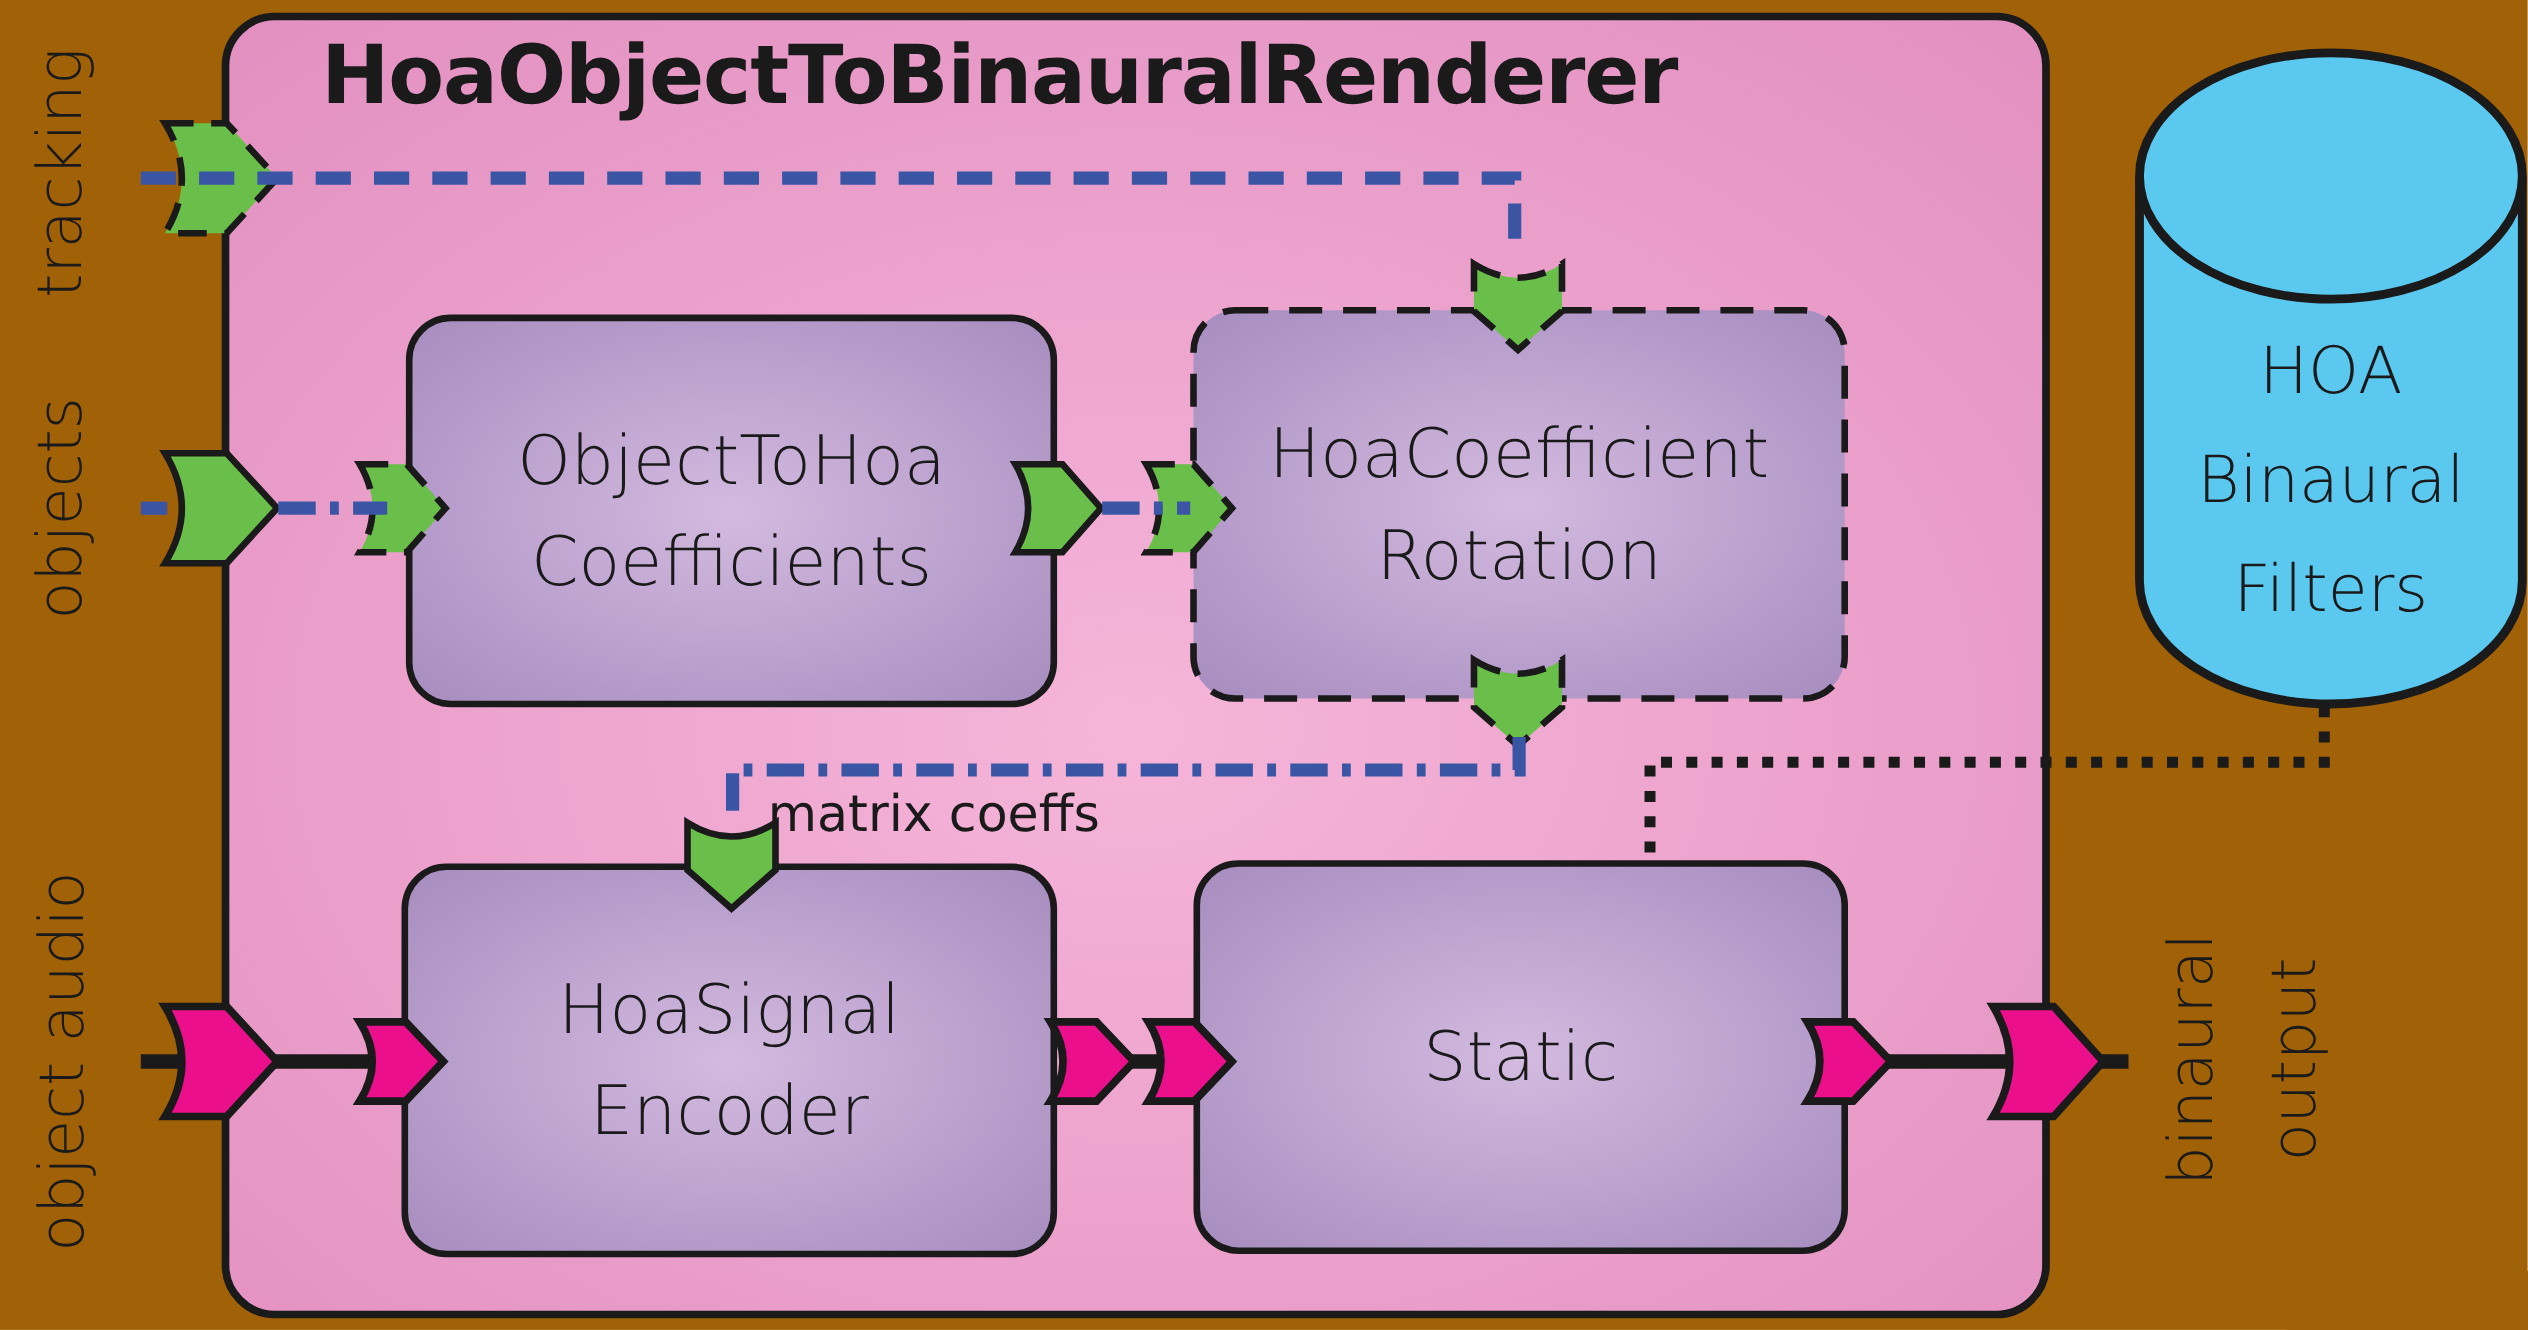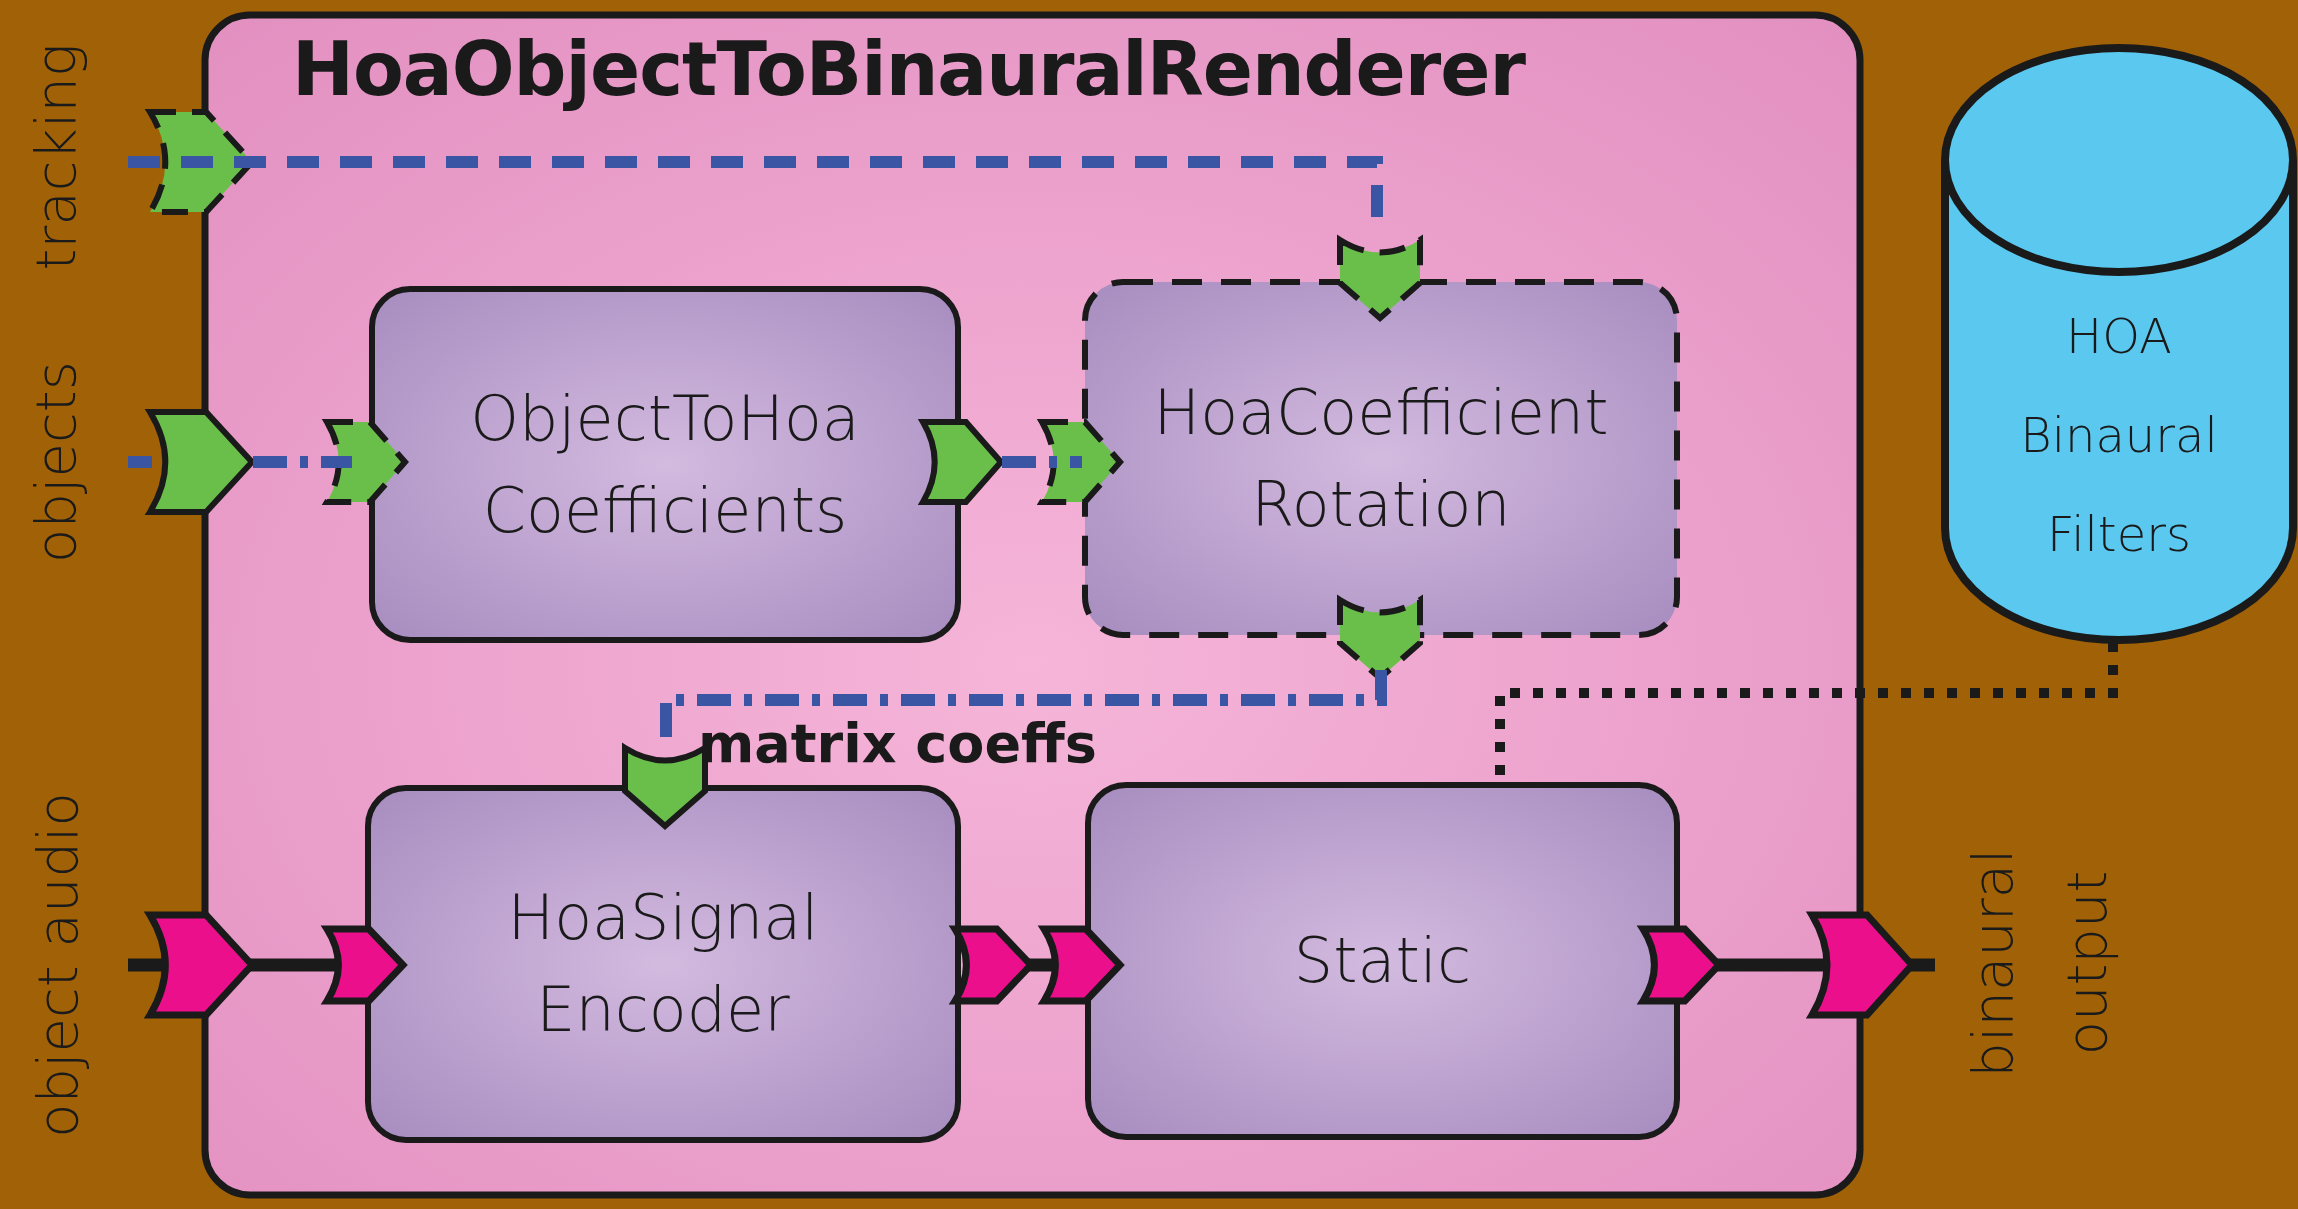--- a/index.html
+++ b/index.html
@@ -21,29 +21,29 @@
   .block-label{
     display:flex;flex-direction:column;align-items:center;justify-content:center;
     font-size:62px;line-height:92px;font-weight:300;
   }
   .bl-o2h{left:372px;top:289px;width:586px;height:351px;}
   .bl-rot{left:1085px;top:282px;width:592px;height:353px;}
   .bl-enc{left:368px;top:788px;width:590px;height:352px;}
   .bl-conv{left:1088px;top:785px;width:589px;height:352px;gap:34px;}
   .cyl-label{
     left:1945px;top:287px;width:348px;
-    text-align:center;font-size:48px;line-height:99px;font-weight:300;
+    text-align:center;font-size:59px;line-height:99px;font-weight:300;
   }
   .vlabel{
     position:absolute;pointer-events:none;
     transform:translate(-50%,-50%) rotate(-90deg);
     white-space:nowrap;font-size:56px;font-weight:300;
   }
   .matrix-note{
-    left:698px;top:712px;font-size:54px;font-weight:700;white-space:nowrap;
+    left:698px;top:712px;font-size:46px;font-weight:400;white-space:nowrap;
   }
 </style>
 </head>
 <body>
 
 <div class="stage">
 
   <svg width="2298" height="1209" viewBox="0 0 2298 1209">
     <defs>
       <radialGradient id="gradPink" cx="50%" cy="55%" r="75%">

